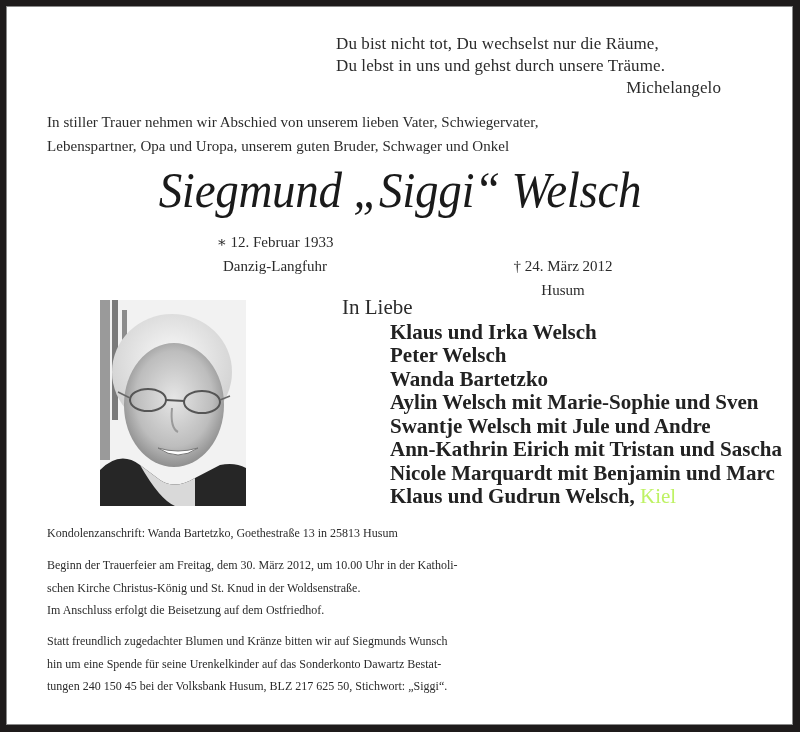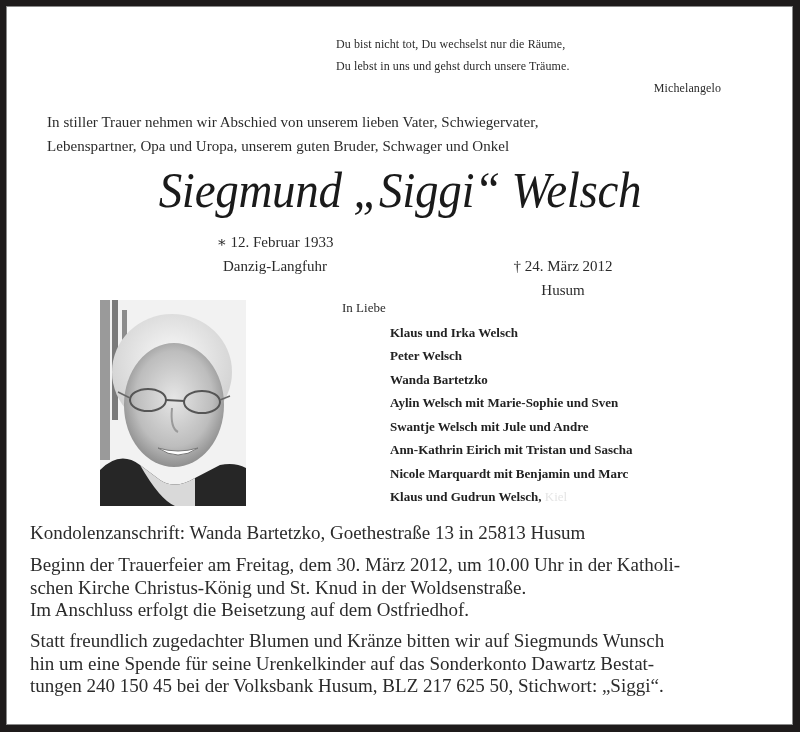--- a/index.html
+++ b/index.html
@@ -12,44 +12,44 @@
     color: #2b2b2b;
   }
   .sheet {
     position: absolute;
     left: 6px; top: 6px;
     width: 787px; height: 719px;
     background: #ffffff;
     box-shadow: inset 0 0 0 1px #8a8a8a;
   }
   .abs { position: absolute; white-space: nowrap; }
-  .quote { left: 336px; top: 33px; font-size: 12px; line-height: 22px; letter-spacing: 0.1px; }
+  .quote { left: 336px; top: 33px; font-size: 17px; line-height: 22px; letter-spacing: 0.1px; }
   .quote .line { display: block; }
   .quote .author { display: block; text-align: right; width: 385px; }
   .intro { left: 47px; top: 110px; font-size: 15px; line-height: 24px; letter-spacing: 0.05px; }
   .intro .line { display: block; }
   .name {
     left: 0; width: 800px; top: 158px; text-align: center;
     font-size: 50px; line-height: 64px; font-style: italic;
     color: #1a1a1a; letter-spacing: -0.3px;
     transform: scaleX(0.94); transform-origin: center;
   }
   .dates { font-size: 15px; line-height: 24px; text-align: center; }
   .birth { left: 175px; top: 230px; width: 200px; }
   .death { left: 463px; top: 230px; width: 200px; margin-top: 24px; }
   .dates .line { display: block; }
   .photo {
     position: absolute; left: 100px; top: 300px; width: 146px; height: 206px;
     overflow: hidden; background: #f4f4f4;
   }
-  .mourners { left: 342px; top: 296px; font-size: 13px; line-height: 23.5px; }
+  .mourners { left: 342px; top: 296px; font-size: 21px; line-height: 23.5px; }
   .mourners .lead { display: block; margin-bottom: 1px; }
   .mourners .item { display: block; font-weight: bold; color: #222; margin-left: 48px; }
-  .mourners .place { font-weight: normal; color: #e5e5e5; }
-  .para { left: 30px; font-size: 19px; line-height: 22.5px; }
+  .mourners .place { font-weight: normal; color: #bef264; }
+  .para { left: 47px; font-size: 12px; line-height: 22.5px; }
   .para .line { display: block; }
   .condolence { top: 522px; }
   .ceremony { top: 554px; }
   .donation { top: 630px; }
 </style>
 </head>
 <body>
 
 <div class="sheet"></div>
 

